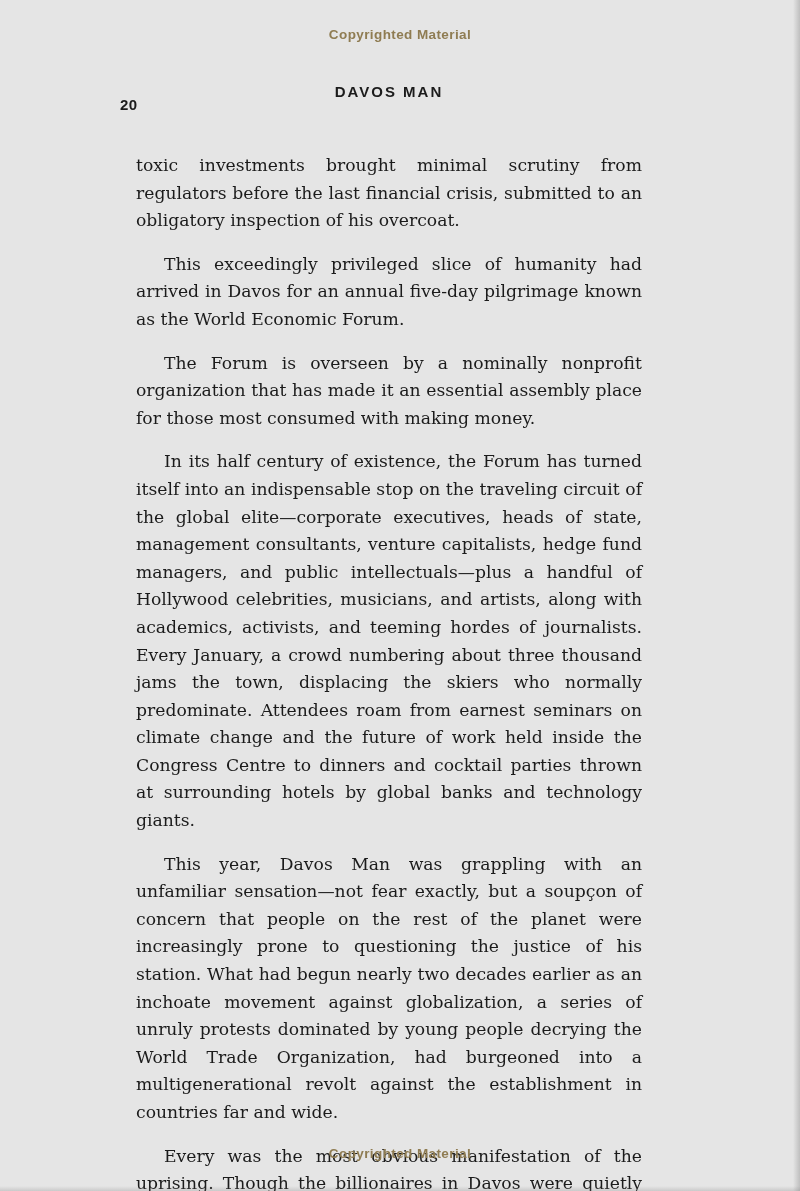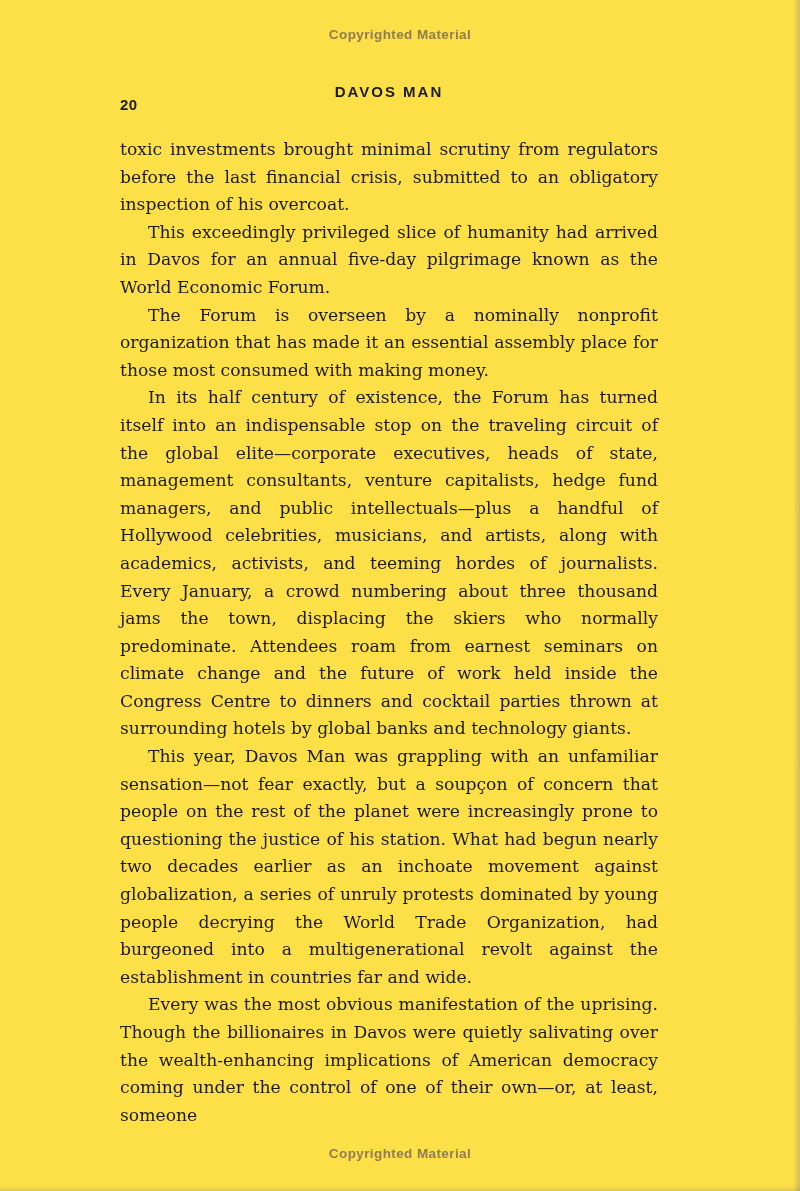--- a/index.html
+++ b/index.html
@@ -4,21 +4,21 @@
 <style>
   html, body {
     margin: 0;
     padding: 0;
     background: #ffffff;
   }
   .page {
     position: relative;
     width: 800px;
     height: 1191px;
-    background: #fde047;
+    background: #e5e5e5;
     overflow: hidden;
     font-family: "DejaVu Serif", serif;
     color: #1b1b1b;
   }
   .copyright {
     position: absolute;
     left: 0;
     width: 100%;
     text-align: center;
     font-family: "Liberation Sans", sans-serif;
@@ -55,21 +55,21 @@
     position: absolute;
     top: 136px;
     left: 120px;
     width: 538px;
     font-size: 17.2px;
     line-height: 27.6px;
     text-align: justify;
     color: #1b1b1b;
   }
   .para {
-    margin: 0;
+    margin: 16px;
     padding: 0;
   }
   .para.indent {
     text-indent: 28px;
   }
   .edge-right {
     position: absolute;
     top: 0;
     right: 0;
     width: 7px;

